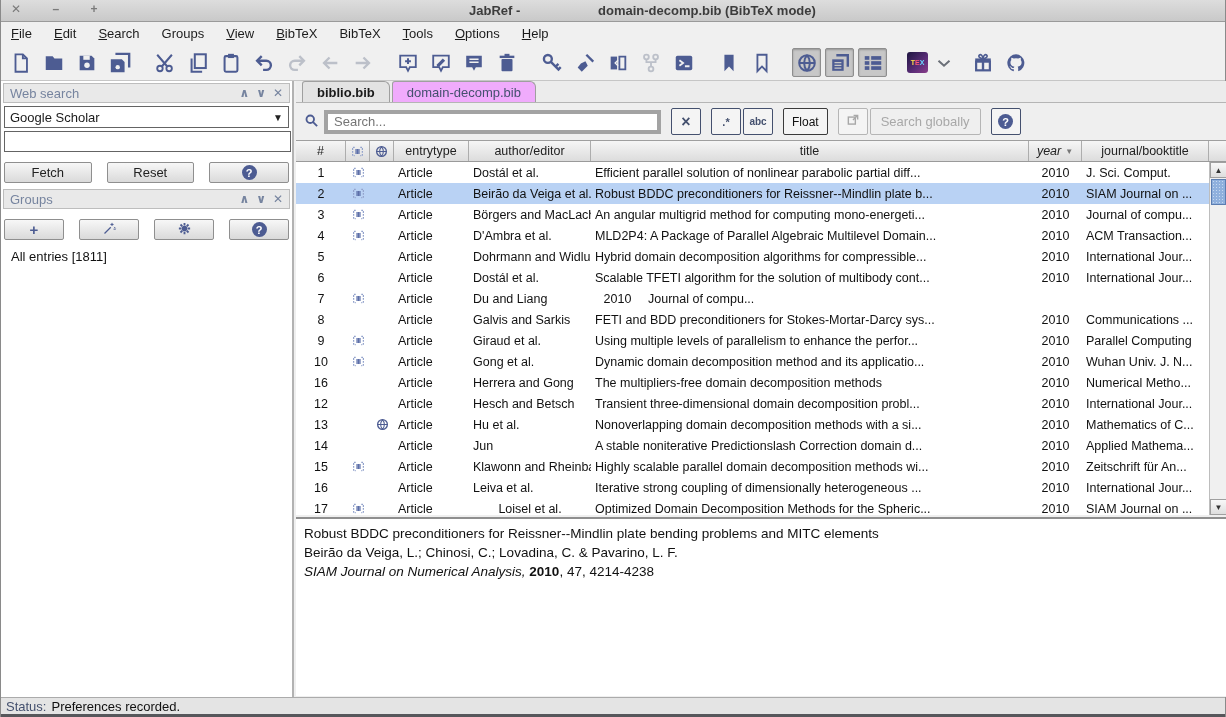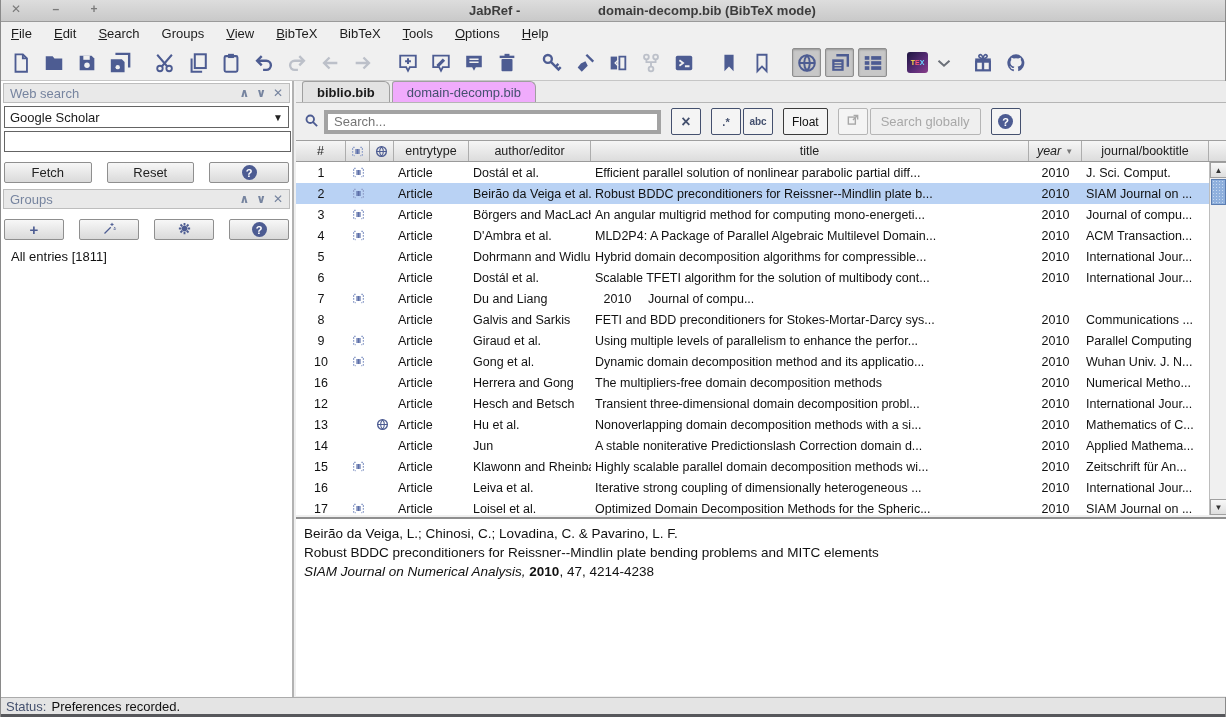--- a/index.html
+++ b/index.html
@@ -754,36 +754,36 @@
             <div class="td center" style="width: 50px;">17</div>
             <div class="td center cite-ic" style="width: 24px;">
               <svg viewBox="0 0 16 16">
                 <path d="M4.6 2.8H2v10.4h2.6" fill="none" stroke="#93a3cc" stroke-width="1.5" stroke-dasharray="2.2 1.4"></path>
                 <path d="M11.4 2.8H14v10.4h-2.6" fill="none" stroke="#93a3cc" stroke-width="1.5" stroke-dasharray="2.2 1.4"></path>
                 <path d="M6.2 5v6M8 5v6M9.8 5v6" stroke="#5b6ea8" stroke-width="1.5"></path>
               </svg>
             </div>
             <div class="td center mini-globe" style="width: 24px;"></div>
             <div class="td " style="width: 75px;">Article</div>
-            <div class="td " style="width: 122px;">Loisel et al.</div>
+            <div class="td " style="width: 122px; text-align: center;">Loisel et al.</div>
             <div class="td " style="width: 438px;">Optimized Domain Decomposition Methods for the Spheric...</div>
             <div class="td center" style="width: 53px;">2010</div>
             <div class="td " style="width: 127px;">SIAM Journal on ...</div>
           </div>
         </div>
       <div class="vscroll">
         <div class="vs-arrow">▲</div>
         <div class="vs-thumb"></div>
         <div class="vs-arrow down">▼</div>
       </div>
     </div>
 
     <div class="preview">
+      <div>Robust BDDC preconditioners for Reissner--Mindlin plate bending problems and MITC elements</div>
       <div>Beirão da Veiga, L.; Chinosi, C.; Lovadina, C. &amp; Pavarino, L. F.</div>
-      <div>Robust BDDC preconditioners for Reissner--Mindlin plate bending problems and MITC elements</div>
       <div>
         <span class="pv-journal">SIAM Journal on Numerical Analysis, </span><span class="pv-year">2010</span><span>, 47, 4214-4238</span>
       </div>
     </div>
   </div>
 
   <div class="statusbar">
     <span class="status-label">Status:</span>
     <span class="status-msg">Preferences recorded.</span>
   </div>

